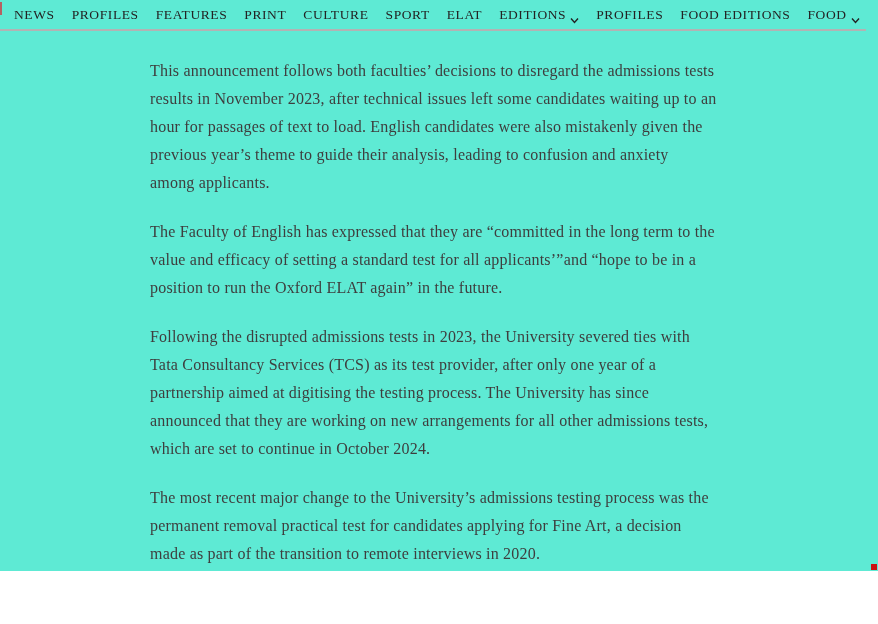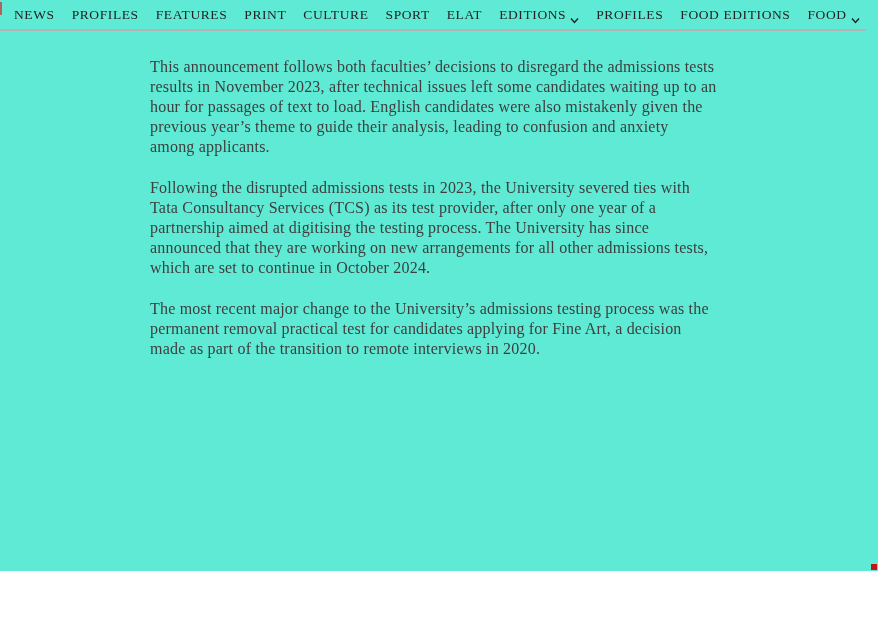--- a/index.html
+++ b/index.html
@@ -44,21 +44,21 @@
     border-top: 2px solid #b3b3b3;
   }
   
   .article {
     padding: 26px 0 0 150px;
   }
   .article p {
     width: 567px;
     font-family: "Liberation Serif", serif;
     font-size: 16px;
-    line-height: 20px;
+    line-height: 28px;
     letter-spacing: 0.2px;
     color: #3e3e3e;
     margin-bottom: 21px;
     text-align: left;
   }
   
   .artifact-left {
     position: absolute;
     left: 0;
     top: 2px;
@@ -106,20 +106,21 @@
           <polyline points="1,1.5 4.5,5.5 8,1.5" fill="none" stroke="#232323" stroke-width="1.4"></polyline>
         </svg>
       </span>
     </a>
   </nav>
 
   <div class="nav-divider"></div>
 
   <main class="article">
     <p>This announcement follows both faculties’ decisions to disregard the admissions tests results in November 2023, after technical issues left some candidates waiting up to an hour for passages of text to load. English candidates were also mistakenly given the previous year’s theme to guide their analysis, leading to confusion and anxiety among applicants.</p>
+    <p>The Faculty of English has expressed that they are “committed in the long term to the value and efficacy of setting a standard test for all applicants’”and “hope to be in a position to run the Oxford ELAT again” in the future.</p>
     <p>Following the disrupted admissions tests in 2023, the University severed ties with Tata Consultancy Services (TCS) as its test provider, after only one year of a partnership aimed at digitising the testing process. The University has since announced that they are working on new arrangements for all other admissions tests, which are set to continue in October 2024.</p>
     <p>The most recent major change to the University’s admissions testing process was the permanent removal practical test for candidates applying for Fine Art, a decision made as part of the transition to remote interviews in 2020.</p>
   </main>
 
   <div class="artifact-left"></div>
   <div class="artifact-corner"></div>
 
 </div>
 
 </body></html>

